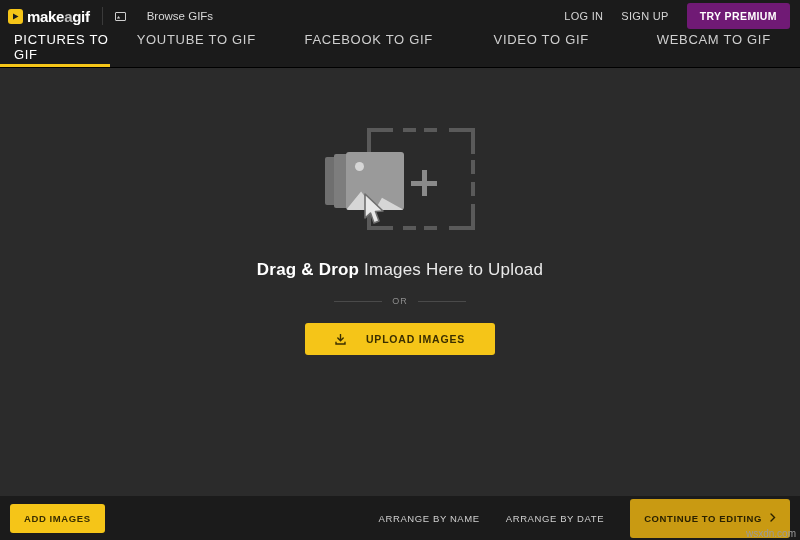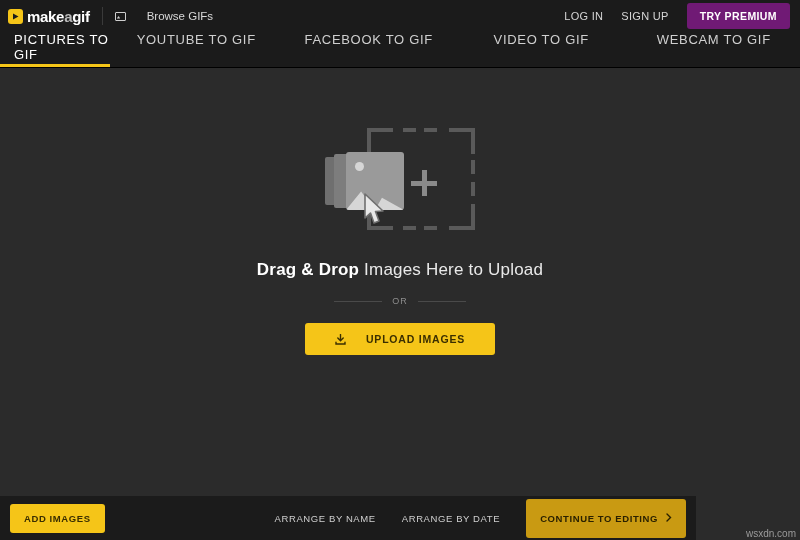--- a/index.html
+++ b/index.html
@@ -213,21 +213,21 @@
     padding: 10px 30px;
     border-radius: 3px;
     display: flex; align-items: center; gap: 20px;
   }
   .upload-btn svg { display:block; }
 
   
   .bottombar {
     position: absolute;
     left: 0; bottom: 0;
-    width: 696px; height: 44px;
+    width: 800px; height: 44px;
     background: #1b1b1b;
     display: flex;
     align-items: center;
     padding: 0 10px;
   }
   .add-images {
     background: #f5c518;
     color: #3a2e00;
     font-size: 9.5px;
     font-weight: bold;

